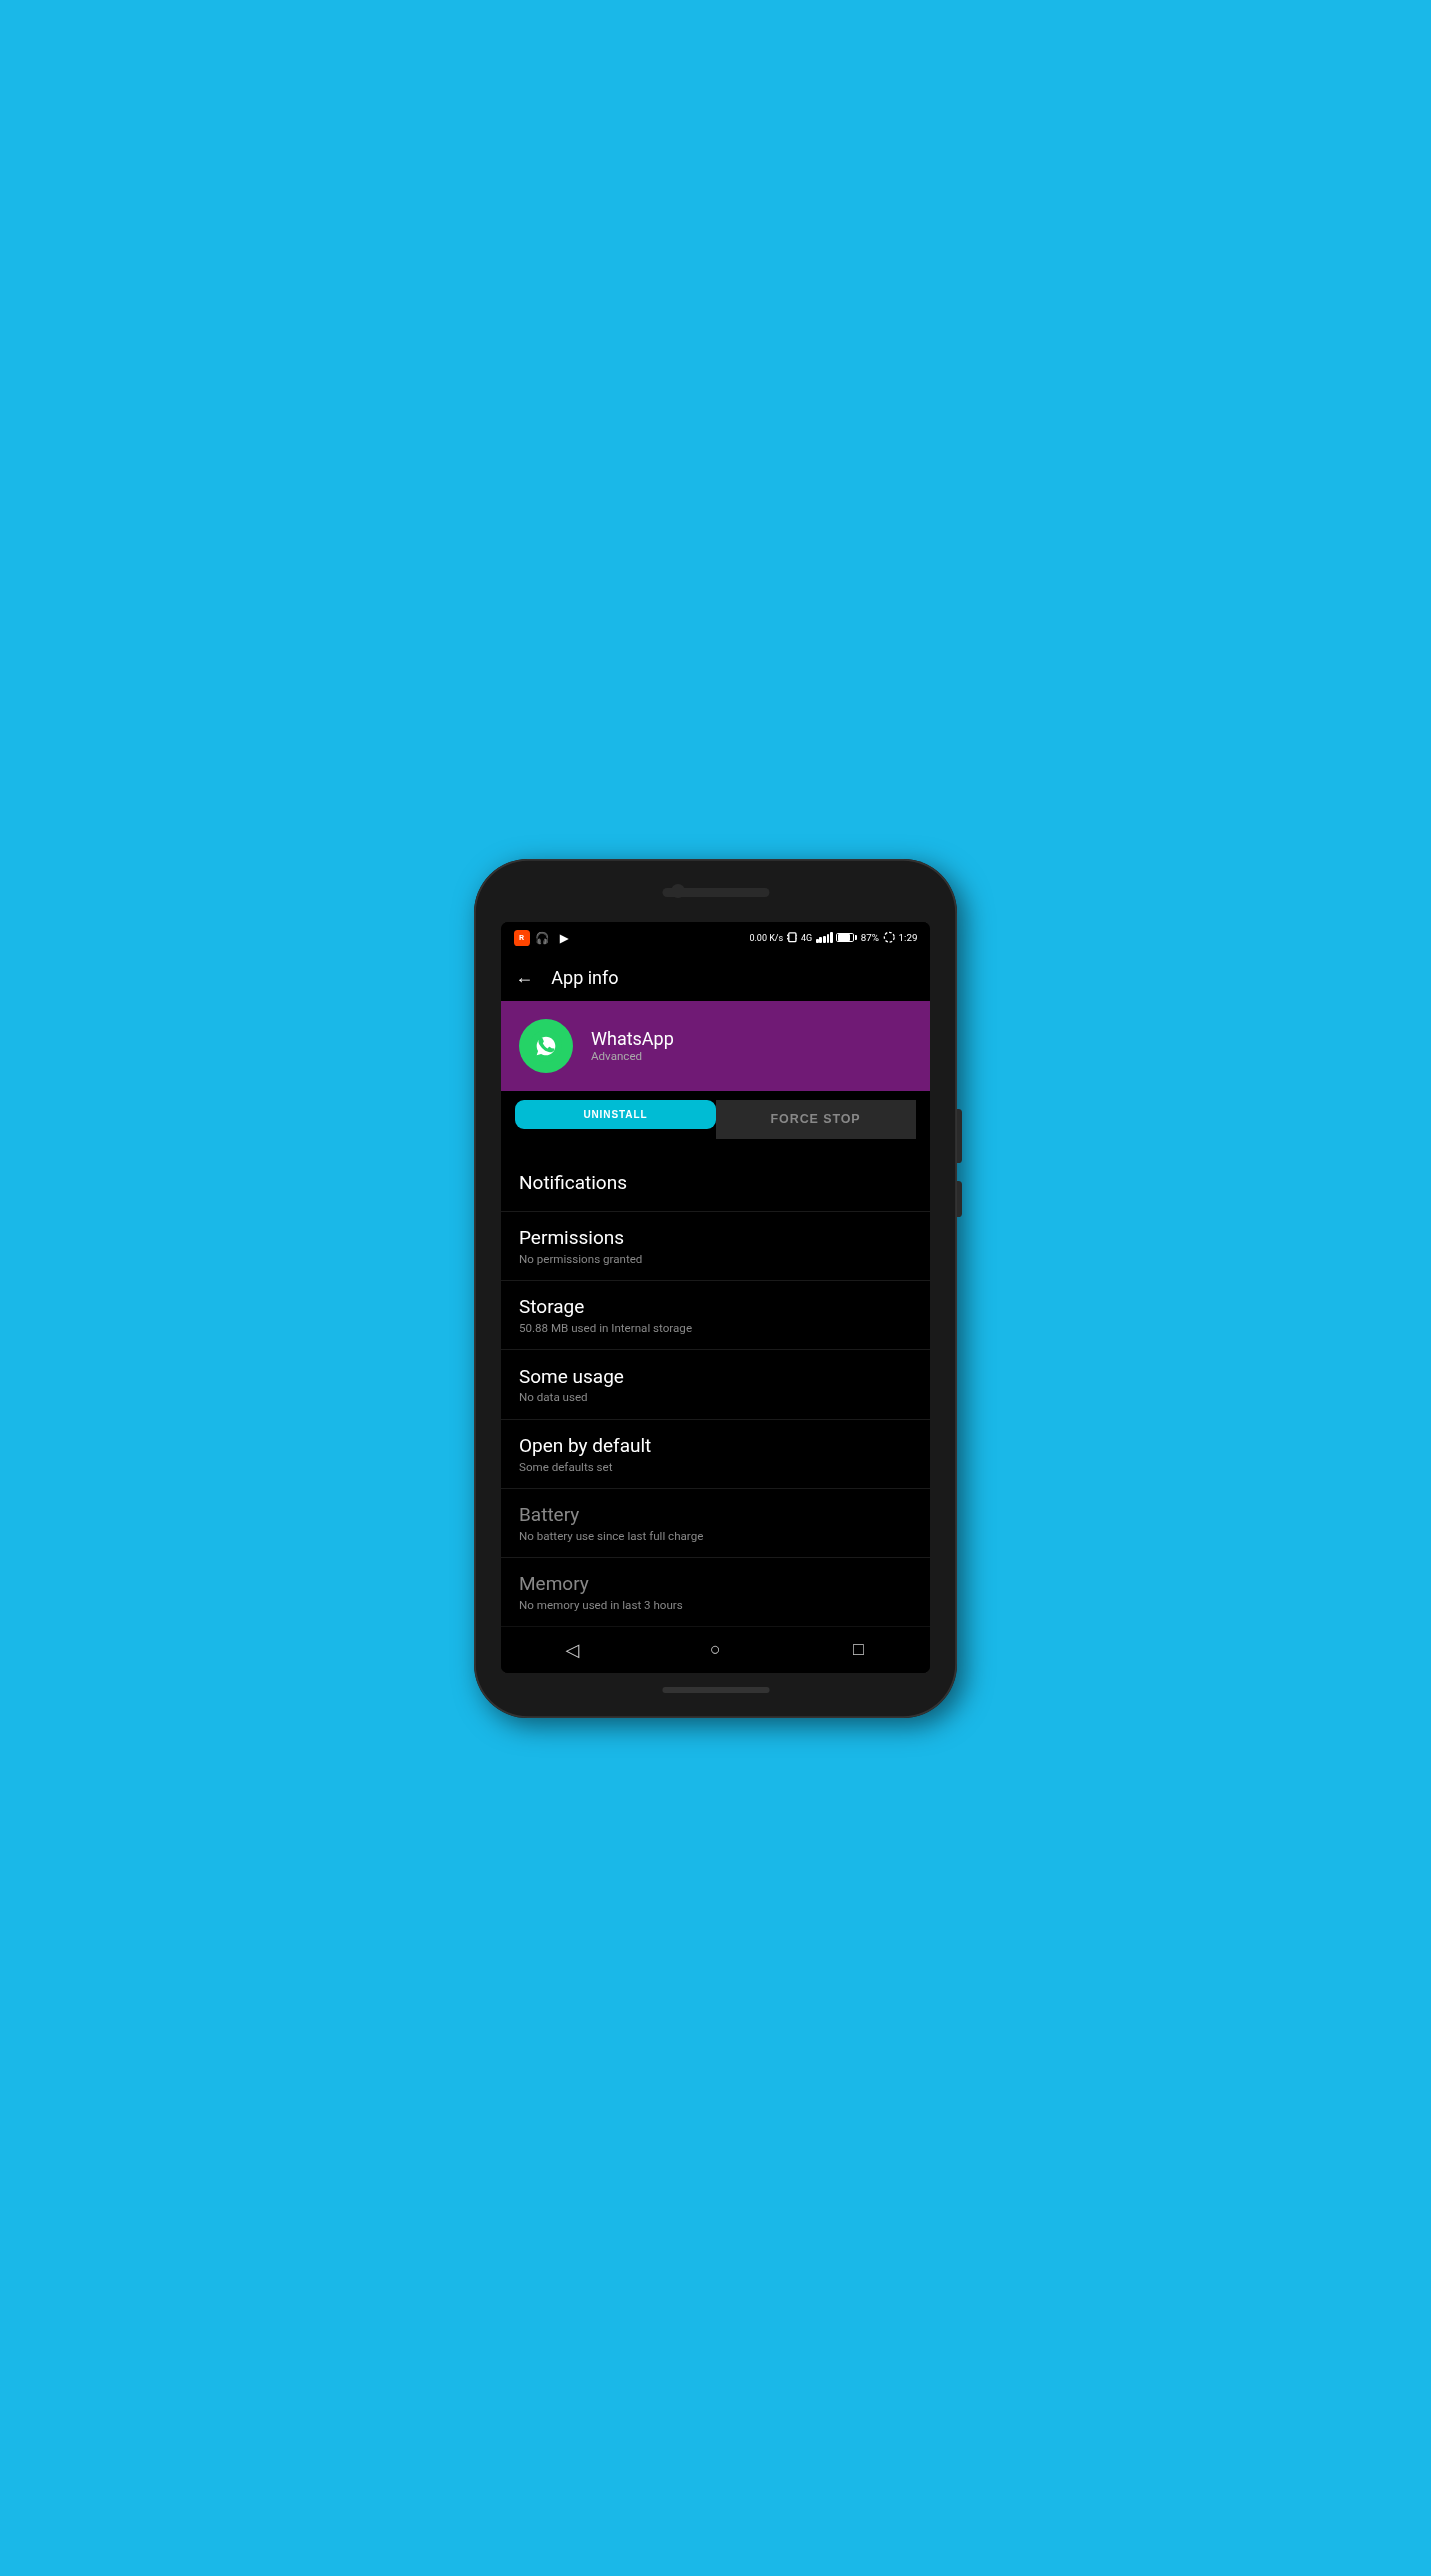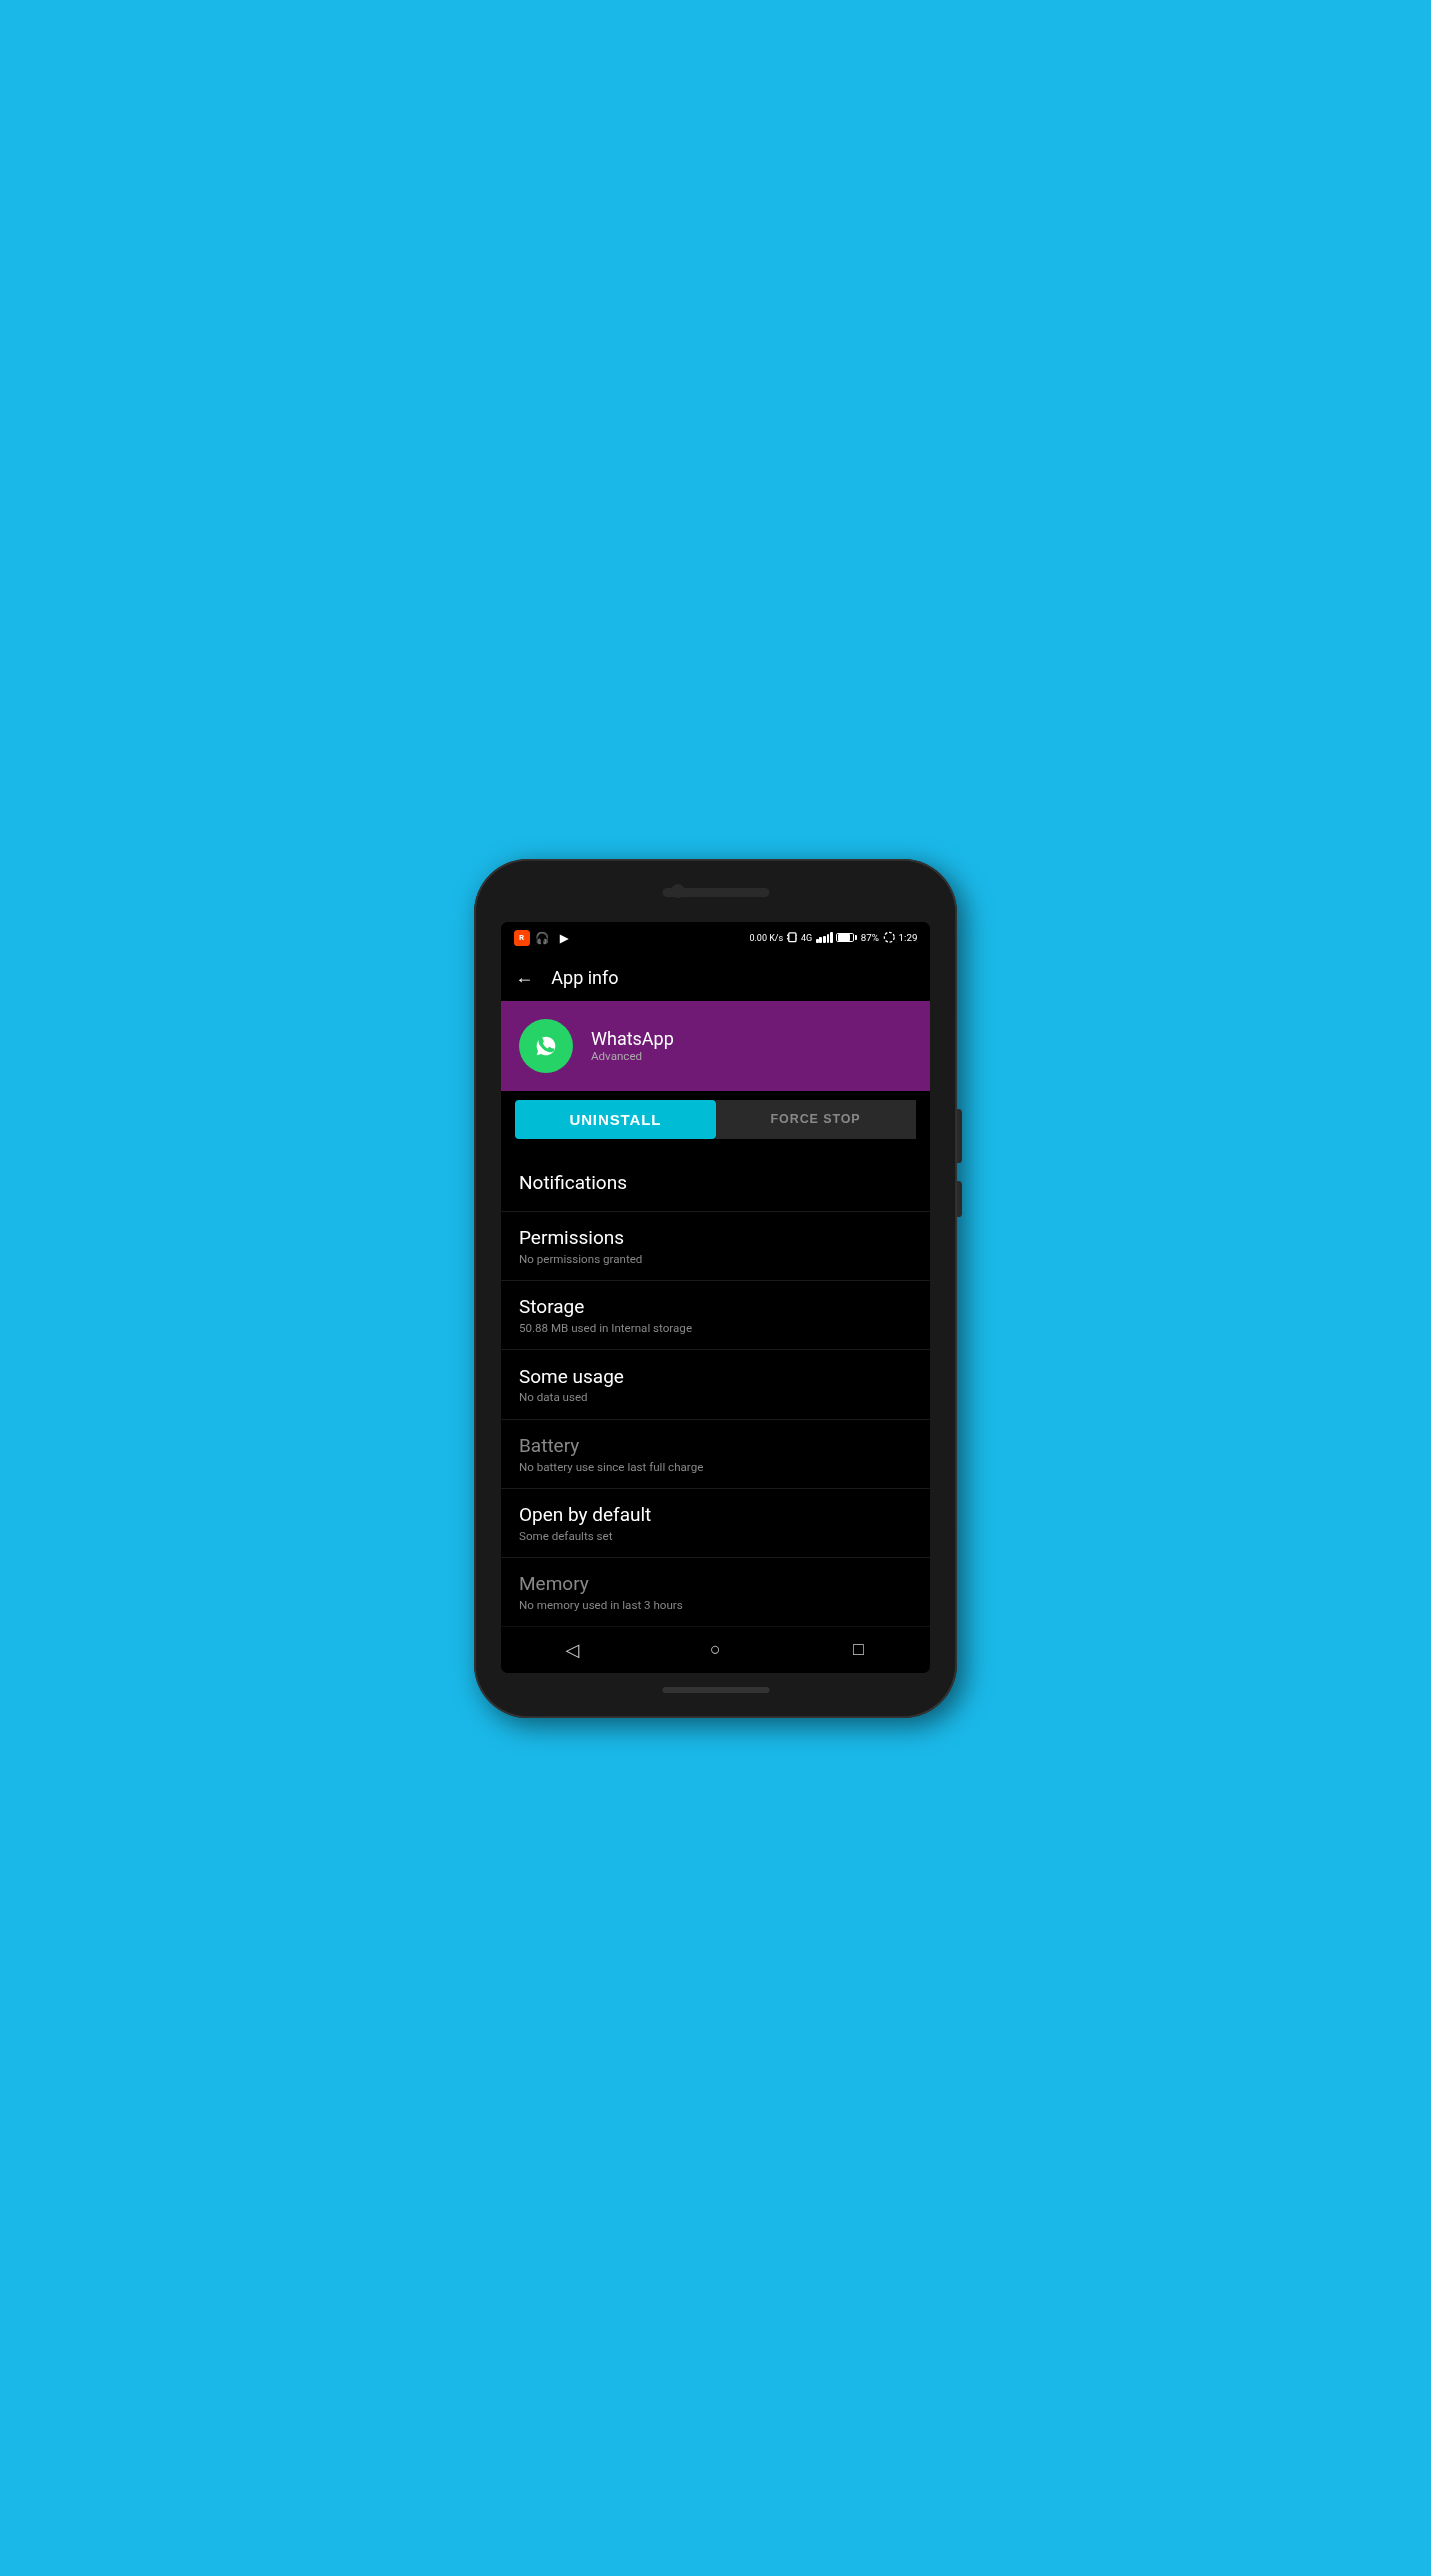--- a/index.html
+++ b/index.html
@@ -213,29 +213,29 @@
     
     .action-buttons {
       display: flex;
       margin: 9px 14.3px 18px;
       gap: 0;
       flex-shrink: 0;
     }
 
     .btn-uninstall {
       flex: 1;
-      height: 39px;
+      height: 29px;
       background: #00bcd4;
       border: none;
       color: #fff;
-      font-size: 15px;
+      font-size: 10px;
       font-weight: 600;
       letter-spacing: 0.9px;
       cursor: pointer;
-      border-radius: 4px;
+      border-radius: 9px;
     }
 
     .btn-force-stop {
       flex: 1;
       height: 39px;
       background: #2a2a2a;
       border: none;
       color: #888;
       font-size: 12.5px;
       font-weight: 600;
@@ -435,27 +435,27 @@
         <div class="menu-item-title">Storage</div>
         <div class="menu-item-subtitle">50.88 MB used in Internal storage</div>
       </div>
 
       <div class="menu-item">
         <div class="menu-item-title">Some usage</div>
         <div class="menu-item-subtitle">No data used</div>
       </div>
 
       <div class="menu-item">
+        <div class="menu-item-title">Open by default</div>
+        <div class="menu-item-subtitle">Some defaults set</div>
+      </div>
+
+      <div class="menu-item">
         <div class="menu-item-title muted">Battery</div>
         <div class="menu-item-subtitle">No battery use since last full charge</div>
-      </div>
-
-      <div class="menu-item">
-        <div class="menu-item-title">Open by default</div>
-        <div class="menu-item-subtitle">Some defaults set</div>
       </div>
 
       <div class="menu-item">
         <div class="menu-item-title muted">Memory</div>
         <div class="menu-item-subtitle">No memory used in last 3 hours</div>
       </div>
 
       <div class="menu-item-advanced">
         <span class="advanced-label">Advanced</span>
       </div>

